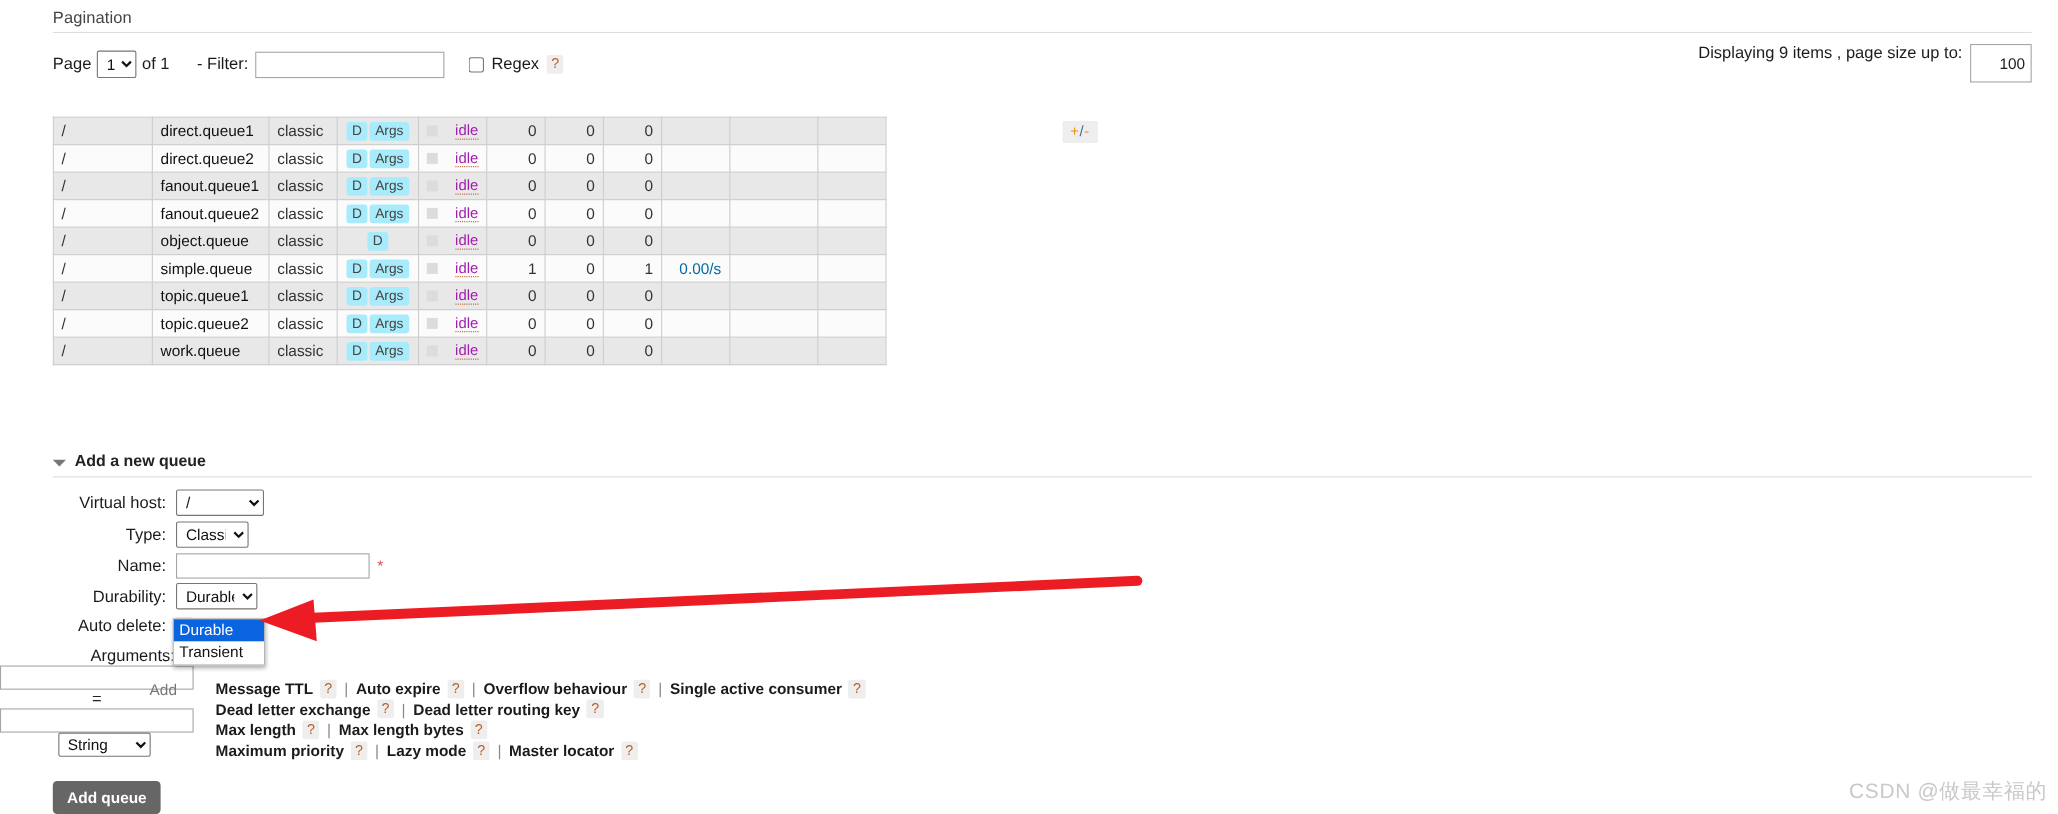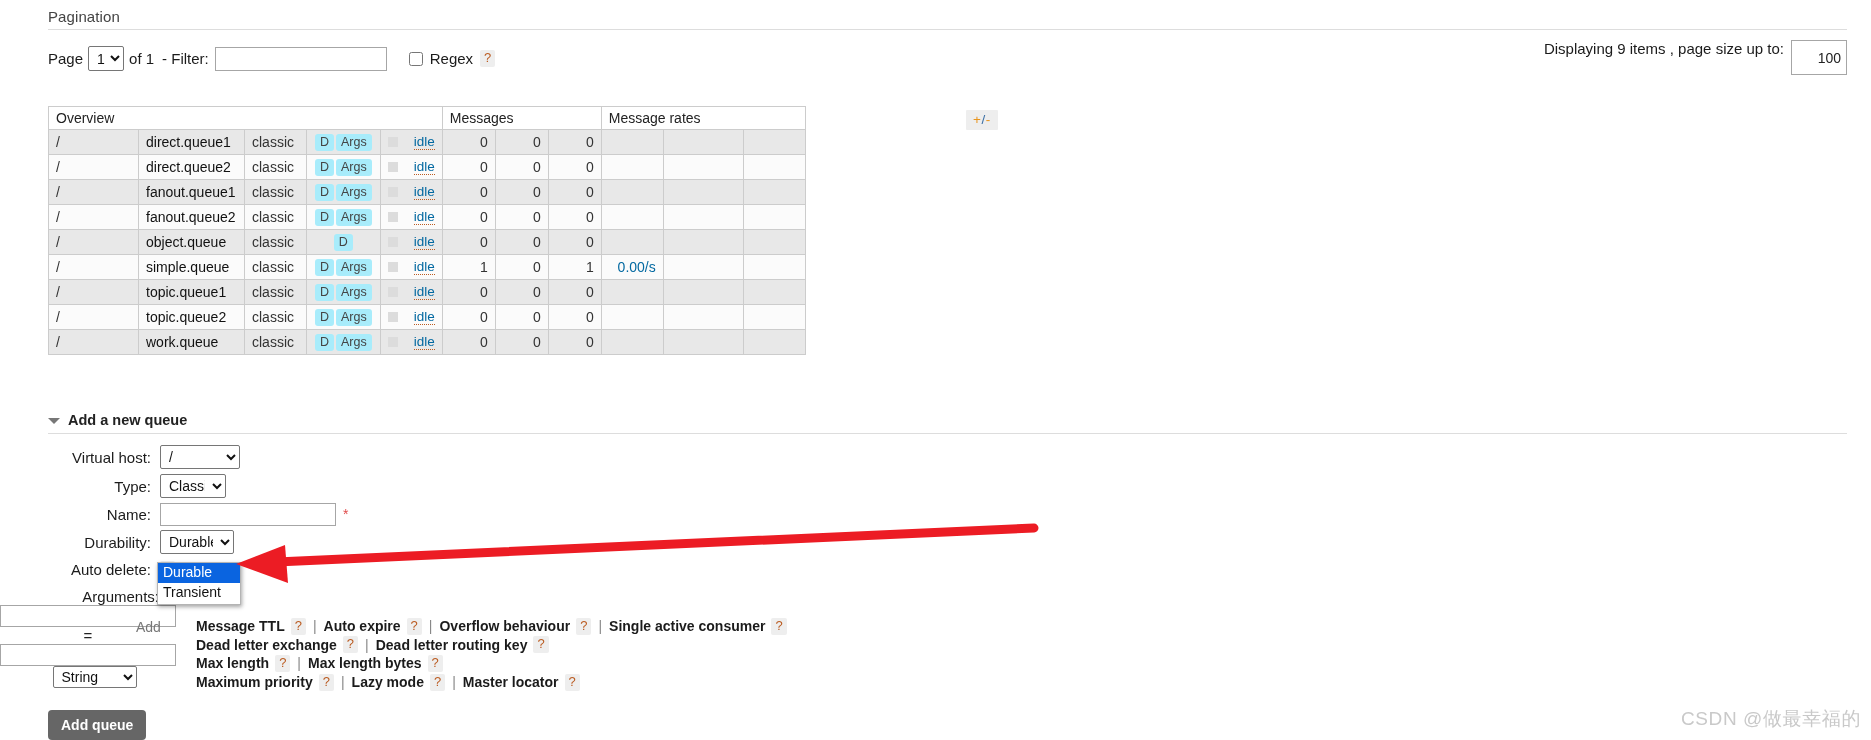--- a/index.html
+++ b/index.html
@@ -155,21 +155,21 @@
     padding: 1px 5px;
     margin: 0 1px;
   }
   .state-inner { display: flex; align-items: center; gap: 16px; }
   .state-box {
     width: 10px; height: 10px;
     background: #dcdcdc;
     display: inline-block;
   }
   .state-txt {
-    color: #0369a1;
+    color: #a21caf;
     border-bottom: 1px dotted #bb5c22;
     font-size: 13.5px;
   }
   #plus-minus {
     position: absolute;
     left: 966px;
     top: 110px;
     background: #eeeeee;
     font-size: 13.5px;
     padding: 2px 7px 3px 7px;
@@ -323,41 +323,36 @@
 <body>
 
 <div id="pagination-section">
   <div class="section-heading">Pagination</div>
 </div>
 
 <div id="pagination-controls" style="position:absolute;left:48px;top:46px;">
   <span class="pg-label">Page</span>
   <select class="tiny-select" id="page-select"><option>1</option></select>
   <span class="pg-label">of 1</span>
-  <span class="pg-label" style="margin-left:8px;">- Filter:</span>
+  <span class="pg-label" style="margin-left:25px;">- Filter:</span>
   <input id="filter-input" type="text" value="" style="">
   <span id="regex-wrap">
     <input id="regex-checkbox" type="checkbox" style="">
     <span class="pg-label">Regex</span>
     <span class="help-q">?</span>
   </span>
 </div>
 
 <div id="displaying-wrap" style="right:24px;">
   <span>Displaying 9 items , page size up to:</span>
   <input id="page-size-input" type="text" value="100" style="">
 </div>
 
 <table id="queues-table">
   <thead>
-    <tr class="group-row">
-        <th colspan="5">Overview</th>
-        <th colspan="3">Messages</th>
-        <th colspan="3">Message rates</th>
-      </tr>
   </thead>
   <tbody>
       <tr class="odd">
         <td class="vhost">/</td>
         <td class="qname">direct.queue1</td>
         <td class="qtype">classic</td>
         <td class="feat"><span class="badge">D</span><span class="badge">Args</span></td>
         <td class="state">
           <span class="state-inner">
             <span class="state-box"></span>

